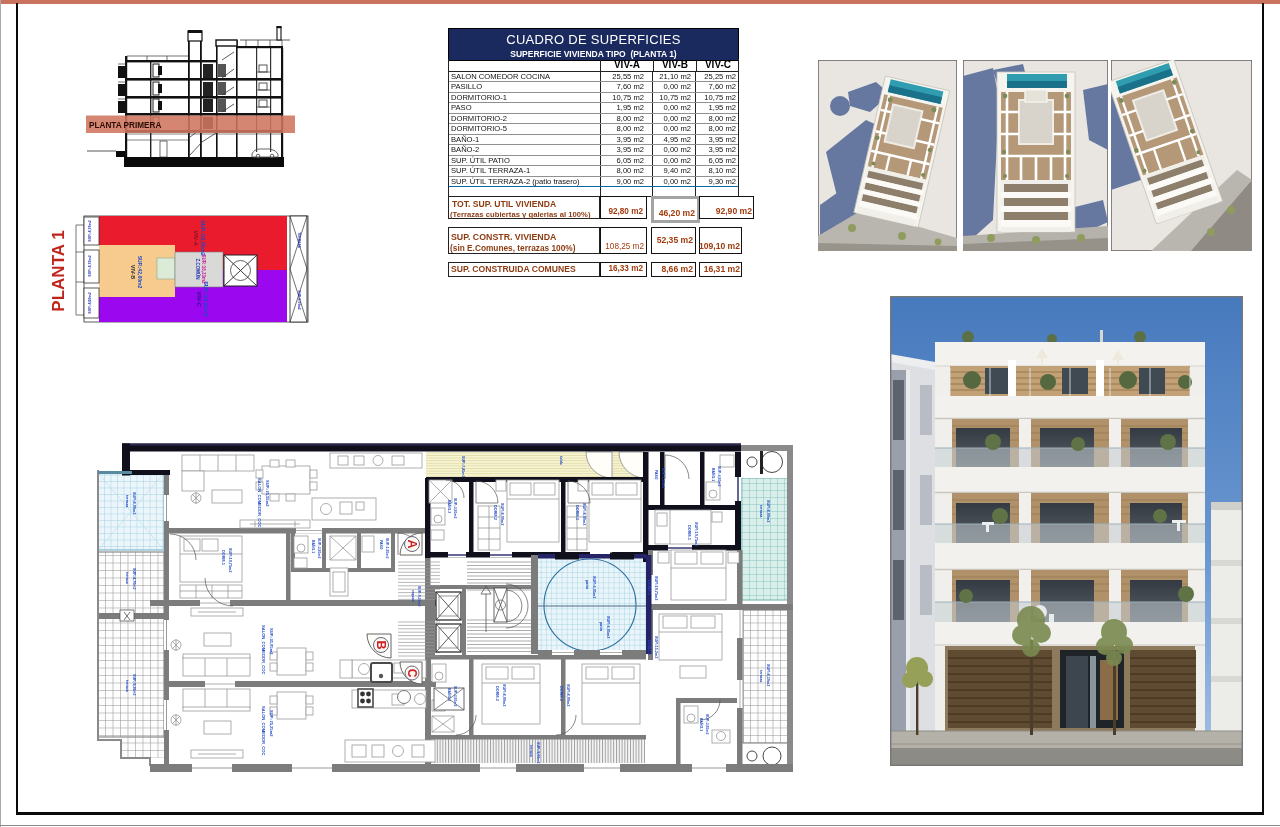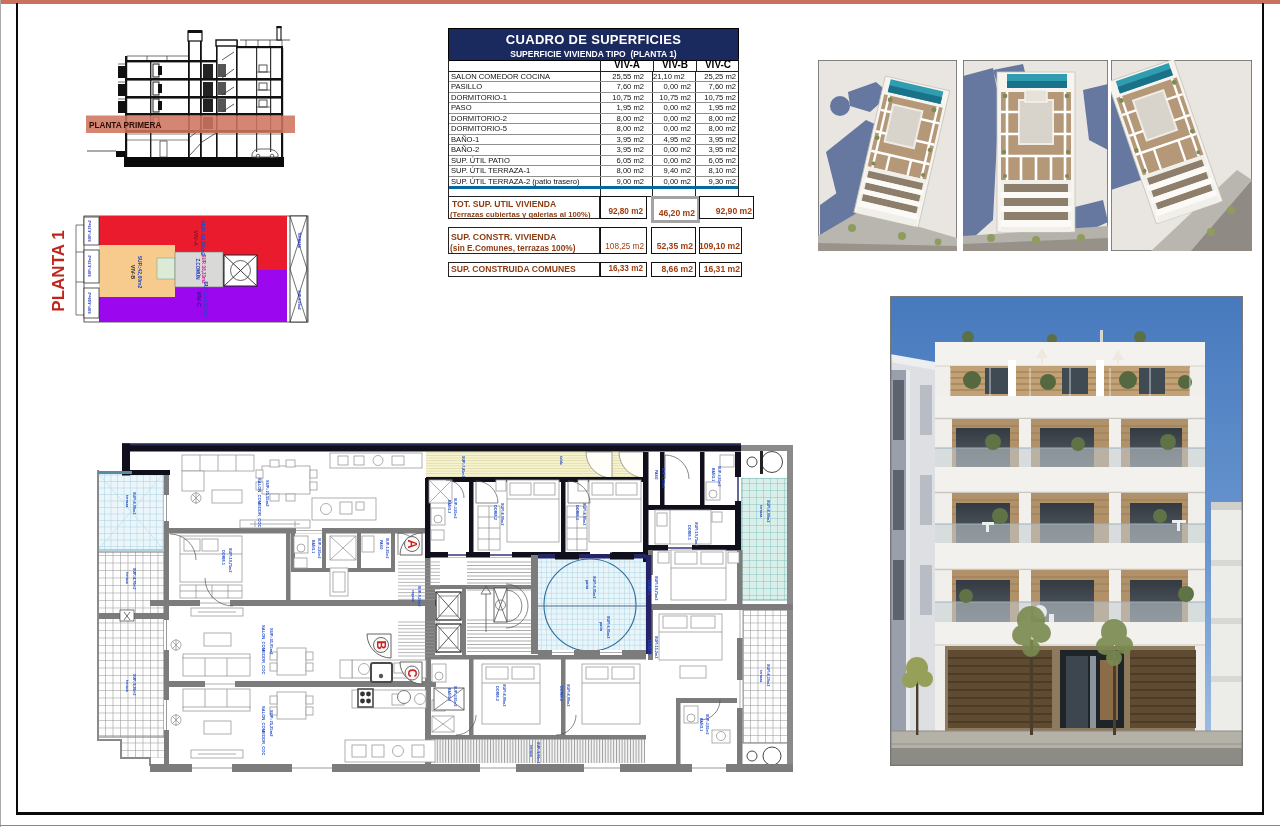--- a/index.html
+++ b/index.html
@@ -295,38 +295,38 @@
 
     <g>
         <text x="298" y="240" transform="rotate(90 298 240)" font-family="Liberation Sans, sans-serif" font-size="3.28" font-weight="bold" fill="#2233bb" text-anchor="middle">TERRAZA</text>
         <text x="298" y="300" transform="rotate(90 298 300)" font-family="Liberation Sans, sans-serif" font-size="3.28" font-weight="bold" fill="#2233bb" text-anchor="middle">SUP.:9,00m2</text>
       </g>
   </svg>
 
   <div id="tbl" class="abs" style="left:448px;top:28px;width:291px;height:247px;">
 
     <div class="abs" style="left:0;top:0;width:289px;height:31px;background:#1b2a5e;border:1px solid #000;color:#fff;text-align:center;">
-      <div style="font-size:13px;font-weight:bold;margin-top:3px;letter-spacing:0.3px;">CUADRO DE SUPERFICIES</div>
+      <div style="font-size:13px;font-weight:normal;margin-top:3px;letter-spacing:0.3px;">CUADRO DE SUPERFICIES</div>
       <div style="font-size:8.5px;font-weight:bold;margin-top:2px;">SUPERFICIE VIVIENDA TIPO&nbsp; (PLANTA 1)</div>
     </div>
 
     <div class="abs" style="left:0;top:31px;width:289px;height:12px;border:1px solid #222;border-top:none;">
       <div class="abs" style="left:151px;top:0;width:52px;height:12px;border-left:1px solid #222;font-size:10px;font-weight:bold;text-align:center;">VIV-A</div>
       <div class="abs" style="left:204px;top:0;width:42px;height:12px;border-left:1px solid #222;font-size:10px;font-weight:bold;text-align:center;">VIV-B</div>
       <div class="abs" style="left:247px;top:0;width:42px;height:12px;border-left:1px solid #222;font-size:10px;font-weight:bold;text-align:center;">VIV-C</div>
     </div>
 
     <div id="grid" class="abs" style="left:0;top:43px;width:289px;height:125px;border:1px solid #222;border-top:none;font-size:7.6px;color:#111;">
       <div class="abs" style="left:151px;top:0;width:1px;height:125px;background:#222;"></div>
       <div class="abs" style="left:203px;top:0;width:1px;height:125px;background:#222;"></div>
       <div class="abs" style="left:246px;top:0;width:1px;height:125px;background:#222;"></div>
       <div class="abs" style="left:0;top:0.0px;width:289px;height:10.45px;border-bottom:1px solid #909090;">
           <span class="abs" style="left:2px;top:1px;white-space:nowrap;">SALON COMEDOR COCINA</span>
           <span class="abs" style="left:151px;top:1px;width:44px;text-align:right;">25,55 m2</span>
-          <span class="abs" style="left:204px;top:1px;width:38px;text-align:left;">21,10 m2</span>
+          <span class="abs" style="left:204px;top:1px;width:38px;text-align:right;">21,10 m2</span>
           <span class="abs" style="left:247px;top:1px;width:40px;text-align:right;">25,25 m2</span>
         </div>
       <div class="abs" style="left:0;top:10.45px;width:289px;height:10.45px;border-bottom:1px solid #909090;">
           <span class="abs" style="left:2px;top:1px;white-space:nowrap;">PASILLO</span>
           <span class="abs" style="left:151px;top:1px;width:44px;text-align:right;">7,60 m2</span>
           <span class="abs" style="left:204px;top:1px;width:38px;text-align:right;">0,00 m2</span>
           <span class="abs" style="left:247px;top:1px;width:40px;text-align:right;">7,60 m2</span>
         </div>
       <div class="abs" style="left:0;top:20.91px;width:289px;height:10.45px;border-bottom:1px solid #909090;">
           <span class="abs" style="left:2px;top:1px;white-space:nowrap;">DORMITORIO-1</span>
@@ -369,21 +369,21 @@
           <span class="abs" style="left:151px;top:1px;width:44px;text-align:right;">6,05 m2</span>
           <span class="abs" style="left:204px;top:1px;width:38px;text-align:right;">0,00 m2</span>
           <span class="abs" style="left:247px;top:1px;width:40px;text-align:right;">6,05 m2</span>
         </div>
       <div class="abs" style="left:0;top:94.09px;width:289px;height:10.45px;border-bottom:1px solid #909090;">
           <span class="abs" style="left:2px;top:1px;white-space:nowrap;">SUP. ÚTIL TERRAZA-1</span>
           <span class="abs" style="left:151px;top:1px;width:44px;text-align:right;">8,00 m2</span>
           <span class="abs" style="left:204px;top:1px;width:38px;text-align:right;">9,40 m2</span>
           <span class="abs" style="left:247px;top:1px;width:40px;text-align:right;">8,10 m2</span>
         </div>
-      <div class="abs" style="left:0;top:104.55px;width:289px;height:10.45px;border-bottom:3px solid #0369a1;">
+      <div class="abs" style="left:0;top:104.55px;width:289px;height:10.45px;border-bottom:1px solid #0369a1;">
           <span class="abs" style="left:2px;top:1px;white-space:nowrap;">SUP. ÚTIL TERRAZA-2 (patio trasero)</span>
           <span class="abs" style="left:151px;top:1px;width:44px;text-align:right;">9,00 m2</span>
           <span class="abs" style="left:204px;top:1px;width:38px;text-align:right;">0,00 m2</span>
           <span class="abs" style="left:247px;top:1px;width:40px;text-align:right;">9,30 m2</span>
         </div>
     </div>
 
     <div class="abs" style="left:0;top:158px;width:289px;height:10px;border:1px solid #222;border-top:none;"></div>
 
     <div class="abs" style="left:0;top:168px;width:150px;height:21px;border:1px solid #222;color:#8d3c12;font-weight:bold;overflow:visible;">
@@ -403,21 +403,21 @@
 
     <div class="abs" style="left:0;top:199px;width:150px;height:25px;border:1px solid #222;color:#8d3c12;font-weight:bold;overflow:visible;">
       <div style="font-size:8.8px;margin:4px 0 0 2px;">SUP. CONSTR. VIVIENDA</div>
       <div style="font-size:8.3px;margin:1px 4px 0 1px;">(sin E.Comunes, terrazas 100%)</div>
     </div>
 
     <div class="abs" style="left:152px;top:199px;width:45px;height:25px;border:1px solid #111;color:#a03c0e;font-weight:normal;font-size:8.2px;">
         <span style="white-space:nowrap;position:absolute;right:2px;bottom:2px;">108,25 m2</span>
       </div>
     <div class="abs" style="left:203px;top:199px;width:43px;height:25px;border:1px solid #111;color:#a03c0e;font-weight:bold;font-size:8.6px;">
-        <span style="white-space:nowrap;position:absolute;right:2px;bottom:2px;margin-top:40px;">52,35 m2</span>
+        <span style="white-space:nowrap;position:absolute;right:2px;bottom:8px;margin-top:40px;">52,35 m2</span>
       </div>
     <div class="abs" style="left:251px;top:199px;width:41px;height:25px;border:1px solid #111;color:#a03c0e;font-weight:bold;font-size:8.6px;">
         <span style="white-space:nowrap;position:absolute;right:1px;bottom:2px;">109,10 m2</span>
       </div>
 
     <div class="abs" style="left:0;top:234px;width:150px;height:13px;border:1px solid #222;color:#8d3c12;font-weight:bold;font-size:8.6px;">
         <span style="white-space:nowrap;position:absolute;left:2px;top:1px;">SUP. CONSTRUIDA COMUNES</span>
       </div>
 
     <div class="abs" style="left:152px;top:234px;width:45px;height:13px;border:1px solid #111;color:#a03c0e;font-weight:bold;font-size:8.2px;">

